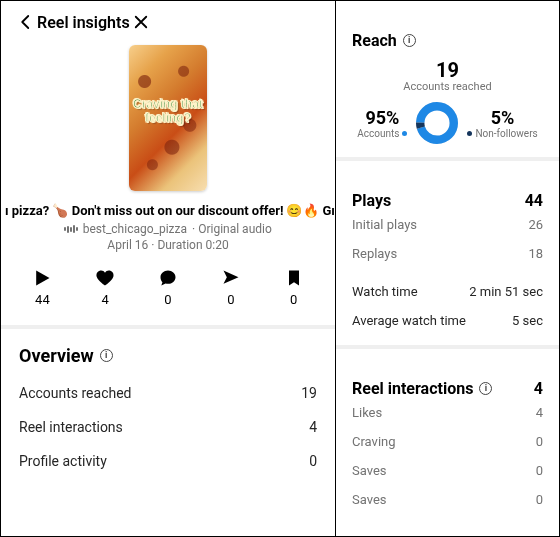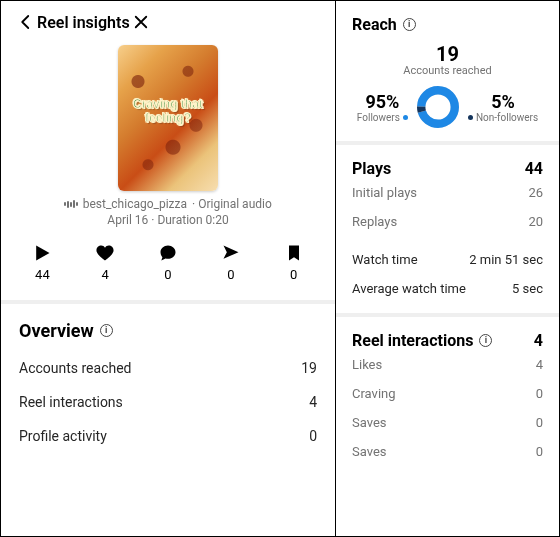--- a/index.html
+++ b/index.html
@@ -6,21 +6,21 @@
   html, body { width: 560px; height: 537px; font-family: -apple-system, BlinkMacSystemFont, "Segoe UI", Roboto, Helvetica, Arial, sans-serif; background: #fff; color: #000; }
   .wrap { display: flex; width: 560px; height: 537px; }
   .pane { border: 1px solid #000; overflow: hidden; }
   .pane-left { width: 336px; height: 537px; }
   .pane-right { width: 224px; height: 537px; border-left: none; }
   
   .lp-head { display: flex; align-items: center; padding: 10px 14px 6px; }
   .lp-head .title { font-weight: 600; font-size: 16px; }
   .back, .close { width: 22px; height: 22px; display: inline-flex; align-items: center; justify-content: center; cursor: pointer; }
   .thumb-wrap { display: flex; justify-content: center; padding: 6px 0 4px; }
-  .thumb { width: 100px; height: 146px; border-radius: 6px; background: linear-gradient(135deg,#f7cf8b 0%,#e6a24a 20%,#d47c2e 40%,#c94d16 60%,#ebc37a 80%,#f7deb0 100%); position: relative; overflow: hidden; box-shadow: 0 1px 3px rgba(0,0,0,.2); }
+  .thumb { width: 78px; height: 146px; border-radius: 6px; background: linear-gradient(135deg,#f7cf8b 0%,#e6a24a 20%,#d47c2e 40%,#c94d16 60%,#ebc37a 80%,#f7deb0 100%); position: relative; overflow: hidden; box-shadow: 0 1px 3px rgba(0,0,0,.2); }
   .thumb::before { content:""; position:absolute; inset:0; background:
       radial-gradient(circle at 20% 25%, rgba(120,30,10,.6) 0 6px, transparent 7px),
       radial-gradient(circle at 70% 18%, rgba(120,30,10,.55) 0 5px, transparent 6px),
       radial-gradient(circle at 55% 70%, rgba(120,30,10,.55) 0 7px, transparent 8px),
       radial-gradient(circle at 30% 82%, rgba(120,30,10,.5) 0 5px, transparent 6px),
       radial-gradient(circle at 78% 55%, rgba(120,30,10,.5) 0 6px, transparent 7px);
   }
   .thumb-text { position:absolute; left:0; right:0; top:46%; transform:translateY(-50%); text-align:center; font-weight:800; font-size:12px; line-height:1.15; color:#1c7a2e; -webkit-text-stroke: 1.2px #fff3c9; text-shadow: 0 0 2px #fff3c9, 1px 1px 0 #fff3c9, -1px -1px 0 #fff3c9, 2px 2px 1px rgba(0,0,0,.25); font-family: "Comic Sans MS", cursive, sans-serif; padding: 0 4px; }
   .caption { text-align:center; font-weight:700; font-size:13px; padding: 8px 4px 2px; white-space: nowrap; overflow: hidden; }
   .audio-row { display:flex; align-items:center; justify-content:center; gap:5px; color:#737373; font-size:12px; padding-top:2px; }
@@ -35,21 +35,21 @@
   .stat-row { display:flex; justify-content:space-around; padding: 16px 10px 18px; border-bottom: 4px solid #efefef; }
   .stat { display:flex; flex-direction:column; align-items:center; gap:4px; width:50px; }
   .stat .num { font-size:13px; }
   .stat svg { width:20px; height:20px; }
   .section { padding: 16px 18px 8px; }
   .section-h { display:flex; align-items:center; gap:6px; font-size:18px; font-weight:700; margin-bottom:10px; }
   .info-ic { width:13px; height:13px; display:inline-flex; align-items:center; justify-content:center; border:1.3px solid #444; border-radius:50%; font-size:9px; font-weight:700; color:#444; line-height:1; }
   .row { display:flex; justify-content:space-between; padding:9px 0; font-size:14px; color:#262626; }
   .row .val { color:#262626; }
   
-  .rp-sec { padding: 14px 16px 10px; border-bottom: 4px solid #efefef; }
+  .rp-sec { padding: 30px 16px 10px; border-bottom: 4px solid #efefef; }
   .rp-sec:last-child { border-bottom: none; }
   .rp-h { display:flex; align-items:center; gap:6px; font-size:16px; font-weight:700; }
   .rp-h .val { margin-left:auto; font-weight:700; }
   .reach-center { text-align:center; padding-top:8px; }
   .reach-num { font-size:20px; font-weight:700; }
   .reach-sub { font-size:11px; color:#737373; margin-top:-2px; }
   .donut-row { display:flex; align-items:center; justify-content:center; gap:6px; padding-top:6px; }
   .leg { font-size:11px; text-align:center; }
   .leg .pct { font-weight:700; font-size:18px; color:#000; }
   .leg .lbl { color:#737373; font-size:10px; display:flex; align-items:center; gap:3px; justify-content:flex-end; }
@@ -81,20 +81,21 @@
           </svg>
       </div>
     </div>
 
     <div class="thumb-wrap">
       <div class="thumb">
         <div class="thumb-text">Craving that feeling?</div>
       </div>
     </div>
 
+    <div class="caption">ı pizza? 🍗 Don't miss out on our discount offer! 😊🔥  Gı</div>
     <div class="audio-row">
       <span class="audio-bars">
           <span></span>
           <span></span>
           <span></span>
           <span></span>
           <span></span>
         </span>
       <span>best_chicago_pizza</span>
         <span> · Original audio</span>
@@ -163,21 +164,21 @@
         <span class="info-ic">i</span>
       </div>
       <div class="reach-center">
         <div class="reach-num">19</div>
         <div class="reach-sub">Accounts reached</div>
       </div>
       <div class="donut-row">
         <div class="leg left">
           <div class="pct">95%</div>
           <div class="lbl">
-              <span>Followers</span>
+              <span>Accounts</span>
               <span class="dot blue"></span>
             </div>
         </div>
         <svg class="donut" viewBox="0 0 40 40">
           <circle cx="20" cy="20" r="14" fill="none" stroke="#e6e6e6" stroke-width="7"></circle>
           <circle cx="20" cy="20" r="14" fill="none" stroke="#1e88e5" stroke-width="7" stroke-dasharray="83.57 4.40" stroke-dashoffset="21.99" transform="rotate(-90 20 20)"></circle>
           <circle cx="20" cy="20" r="14" fill="none" stroke="#15355c" stroke-width="7" stroke-dasharray="4.40 83.57" stroke-dashoffset="26.39" transform="rotate(-90 20 20)"></circle>
         </svg>
         <div class="leg right">
           <div class="pct">5%</div>
@@ -193,21 +194,21 @@
       <div class="rp-h">
         <span>Plays</span>
         <span class="val">44</span>
       </div>
       <div class="rrow sub">
         <span>Initial plays</span>
         <span>26</span>
       </div>
       <div class="rrow sub">
         <span>Replays</span>
-        <span>20</span>
+        <span>18</span>
       </div>
       <div class="sep"></div>
       <div class="rrow">
         <span>Watch time</span>
         <span>2 min 51 sec</span>
       </div>
       <div class="rrow">
         <span>Average watch time</span>
         <span>5 sec</span>
       </div>

